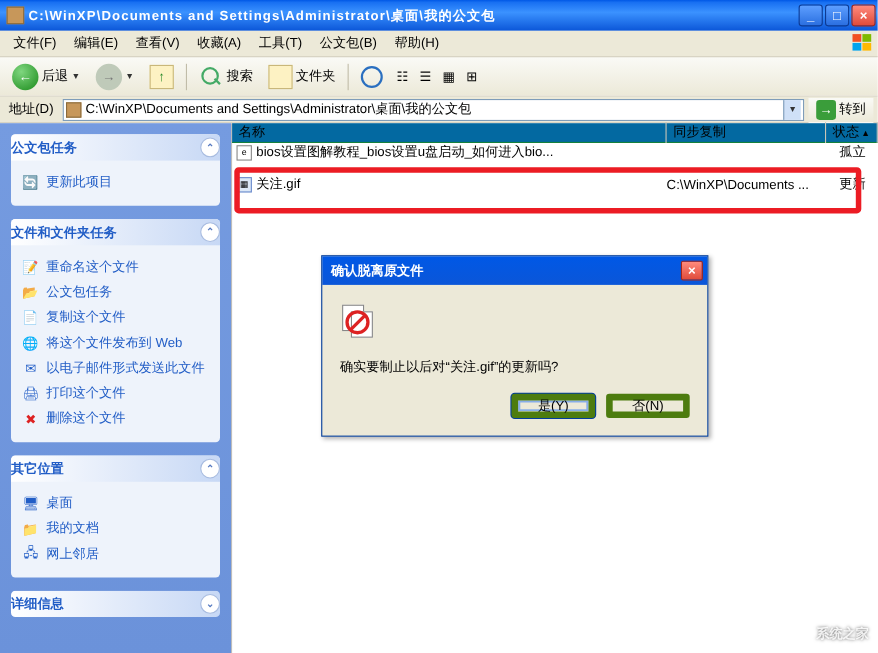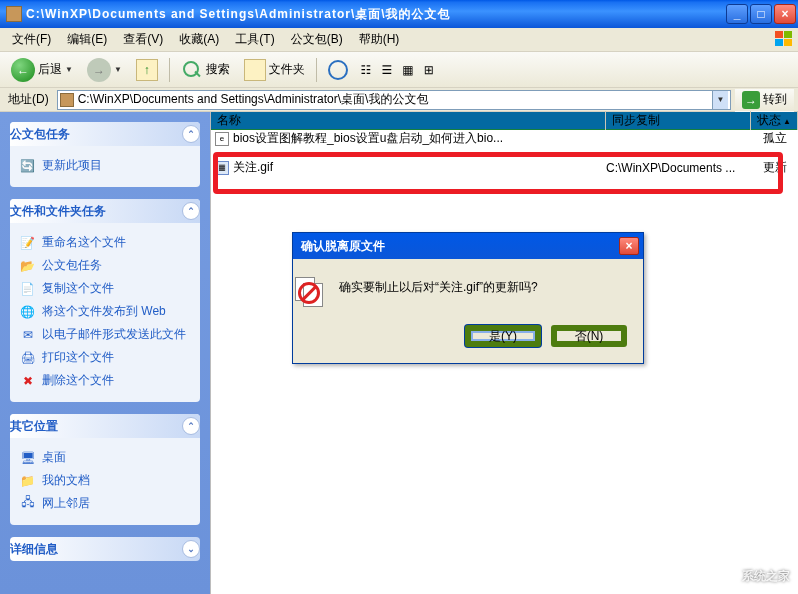--- a/index.html
+++ b/index.html
@@ -51,21 +51,21 @@
 .row .cell-name { width: 391px; display: flex; align-items: center; gap: 4px; }
 .row .cell-sync { width: 145px; }
 .row .cell-status { flex: 1; margin-left: 12px; }
 .file-icon { width: 14px; height: 14px; border: 1px solid #888; background: #fff; display: flex; align-items: center; justify-content: center; font-size: 8px; }
 
 .red-box { position: absolute; border: 5px solid #ec1c24; border-radius: 4px; }
 
 .dialog { position: absolute; left: 292px; top: 232px; width: 352px; background: #ece9d8; border: 1px solid #003c9d; box-shadow: 2px 2px 4px rgba(0,0,0,.3); }
 .dlg-title { background: linear-gradient(to bottom,#0058e6,#0b56d8); height: 26px; display: flex; align-items: center; padding: 0 4px 0 8px; color: #fff; font-weight: bold; }
 .dlg-close { margin-left: auto; width: 20px; height: 18px; background: linear-gradient(to bottom,#ff8b7d,#e04b3a); border: 1px solid #a82617; border-radius: 2px; color: #fff; display: flex; align-items: center; justify-content: center; font-weight: bold; cursor: pointer; }
-.dlg-body { padding: 18px 0 16px; display: flex; gap: 14px; }
+.dlg-body { padding: 18px 16px 16px; display: flex; gap: 14px; flex-direction: column; }
 .dlg-icon { width: 32px; height: 32px; position: relative; }
 .dlg-icon .sheet { position: absolute; width: 20px; height: 24px; background: #fff; border: 1px solid #888; }
 .dlg-icon .s1 { left: 2px; top: 0; }
 .dlg-icon .s2 { left: 10px; top: 6px; }
 .dlg-icon .nosym { position: absolute; left: 5px; top: 5px; width: 22px; height: 22px; border: 3px solid #d22; border-radius: 50%; }
 .dlg-icon .nosym::after { content: ''; position: absolute; left: -2px; top: 7px; width: 20px; height: 3px; background: #d22; transform: rotate(-45deg); }
 .dlg-msg { flex: 1; padding-top: 2px; }
 .dlg-btns { display: flex; justify-content: flex-end; gap: 10px; padding: 0 16px 16px; }
 .dlg-btn { width: 76px; height: 22px; background: #ece9d8; border: 6px solid #4d7c0f; border-radius: 3px; cursor: pointer; display: flex; align-items: center; justify-content: center; }
 .dlg-btn.focus { box-shadow: 0 0 0 2px #88aee8 inset, 0 0 0 1px #003c9d; }

